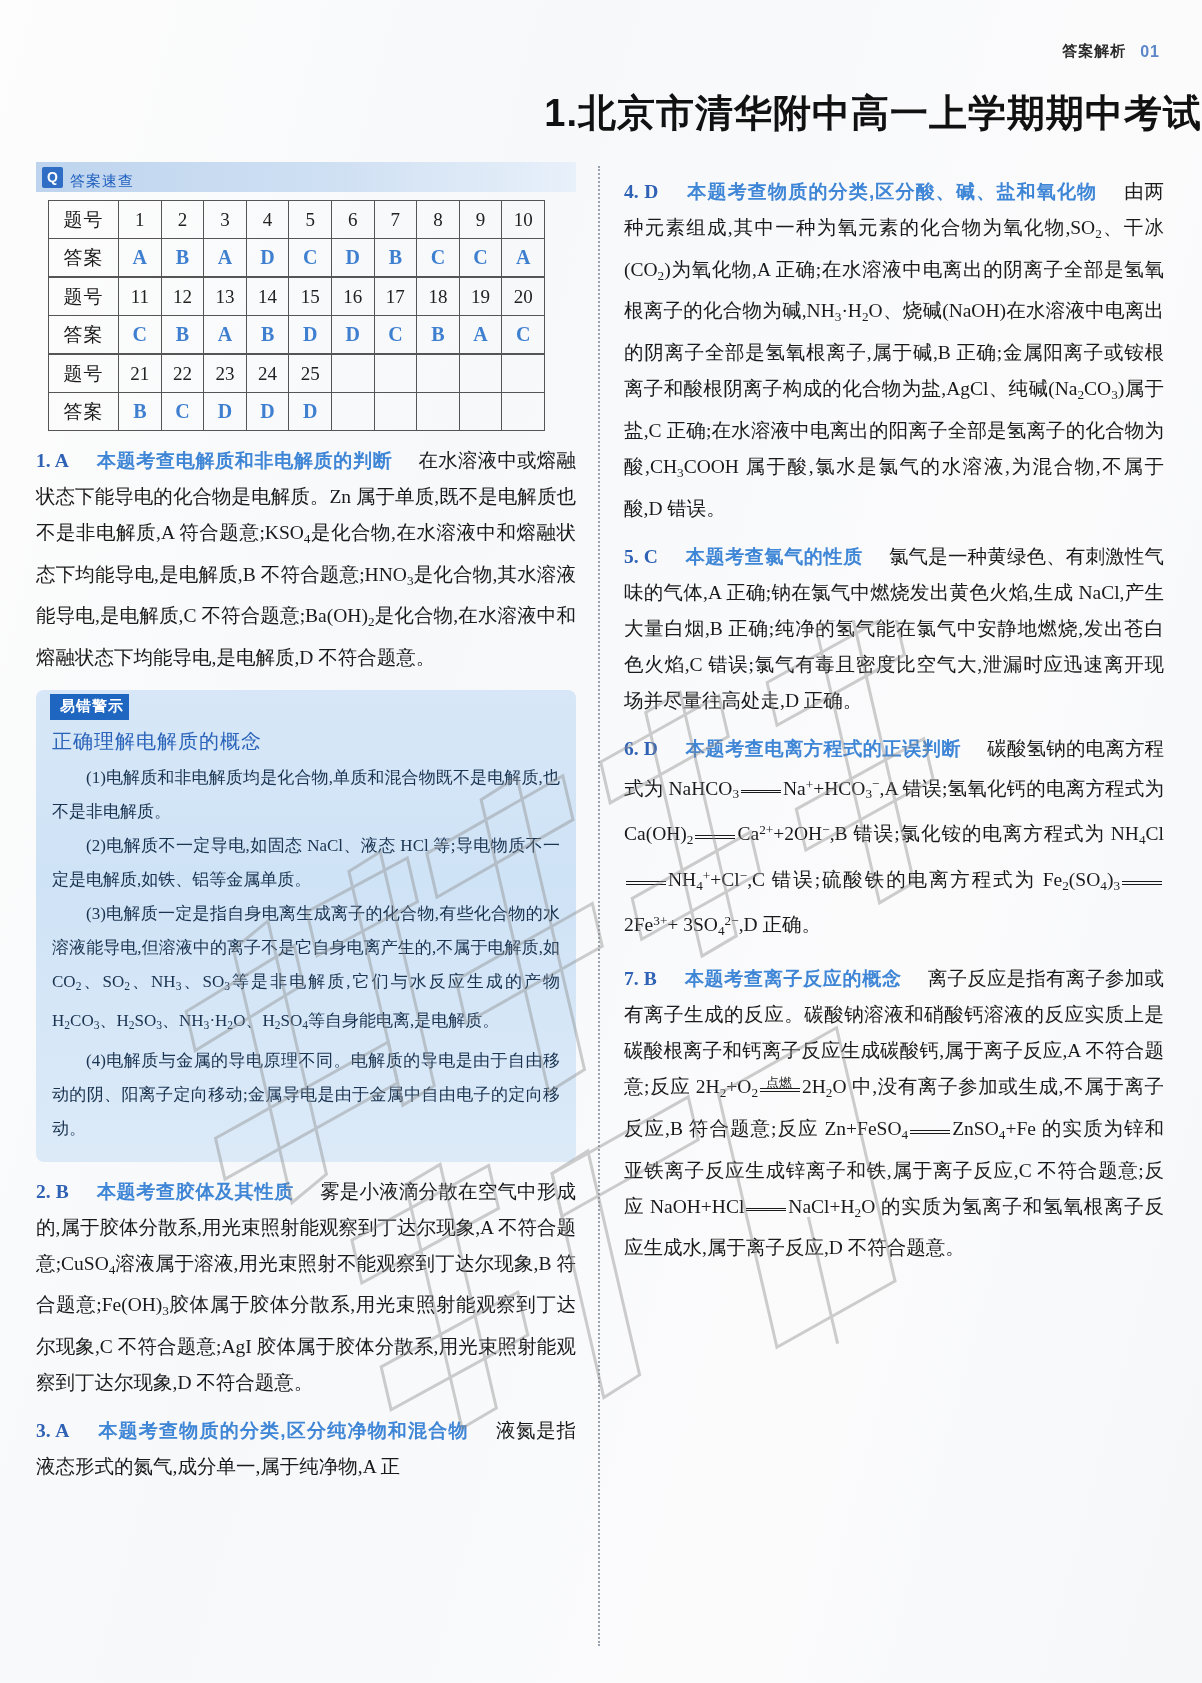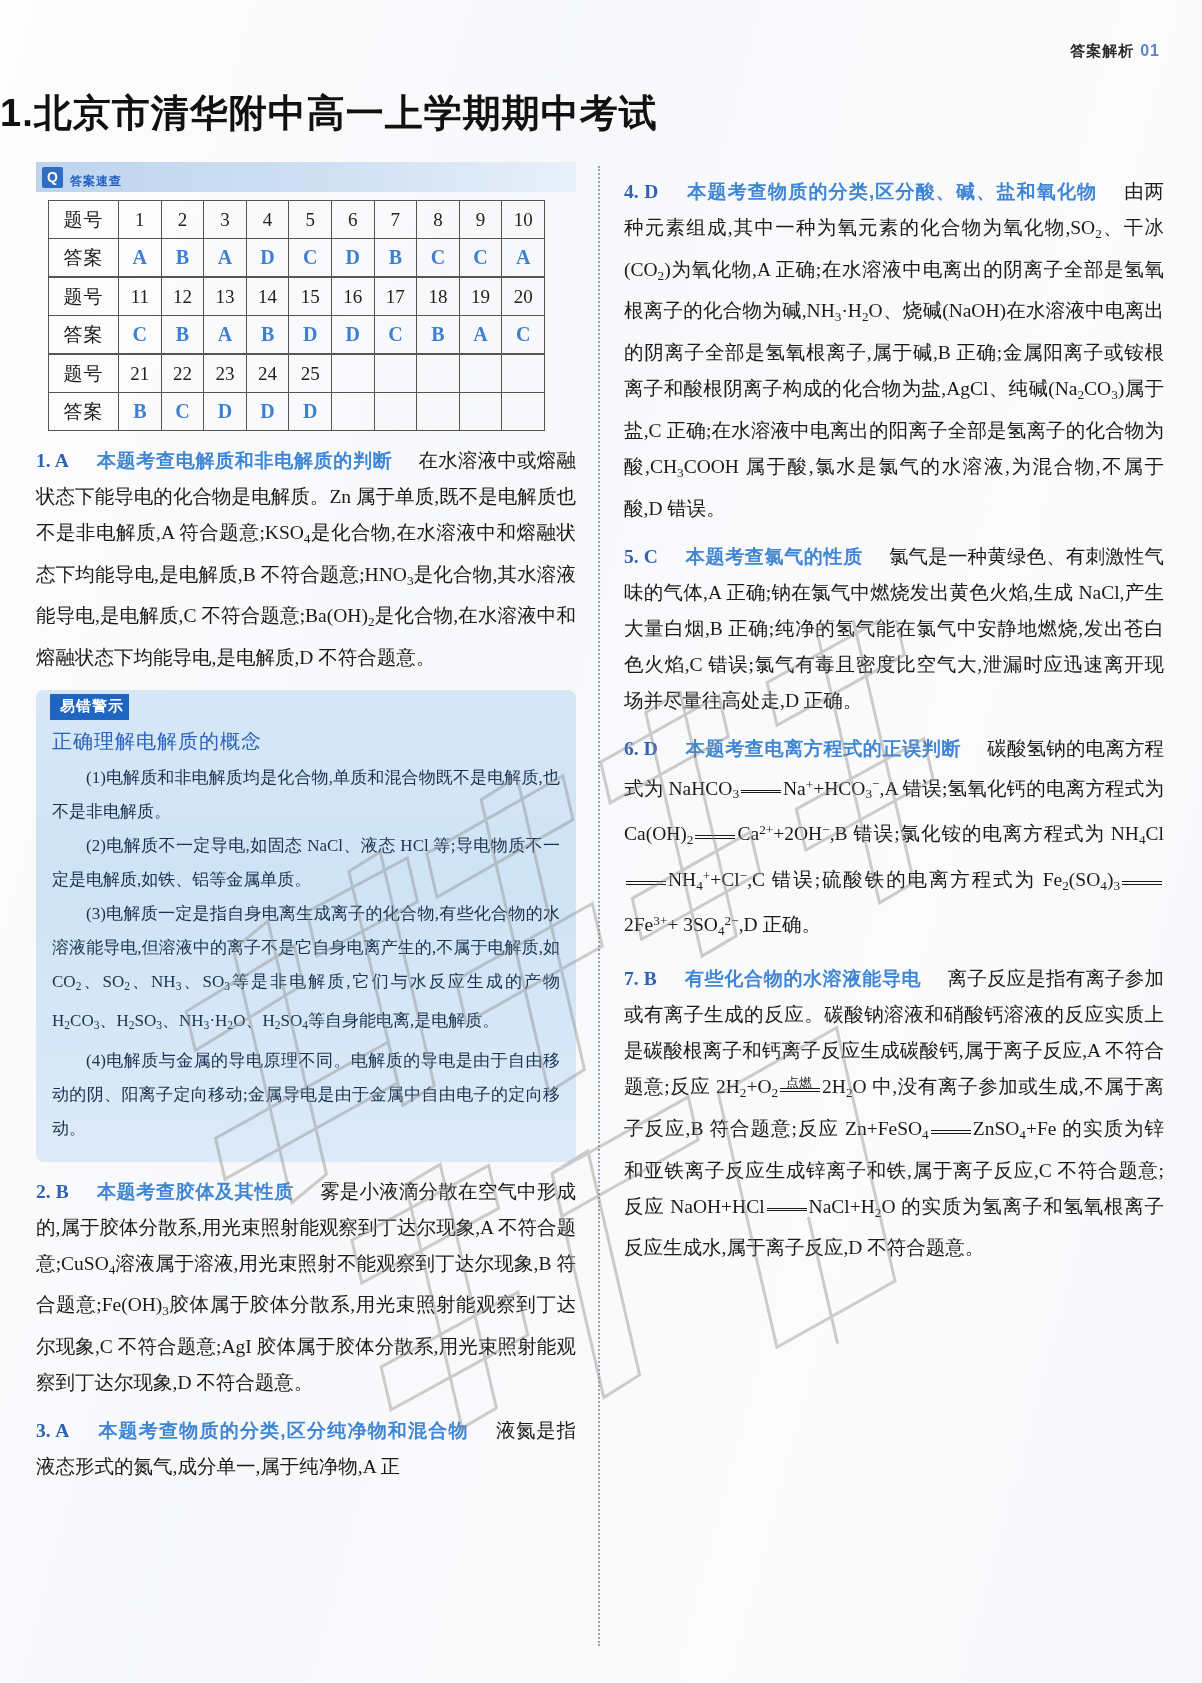--- a/index.html
+++ b/index.html
@@ -20,22 +20,22 @@
     inset: 0;
     background: linear-gradient(105deg, #fdfdfd 0%, #f7f8fa 35%, #fbfbfc 70%, #f6f7f9 100%);
   }
 
   
   .runhead {
     position: absolute;
     top: 42px;
     right: 42px;
     display: flex;
-    align-items: flex-start;
-    gap: 6px;
+    align-items: flex-end;
+    gap: 14px;
   }
   .runhead-label {
     font-family: "Liberation Sans", "DejaVu Sans", sans-serif;
     font-size: 15px;
     font-weight: 700;
     color: #2a2a2a;
     letter-spacing: 1px;
   }
   .runhead-num {
     font-family: "Liberation Sans", "DejaVu Sans", sans-serif;
@@ -44,21 +44,21 @@
     color: #5b87c9;
     letter-spacing: 1px;
   }
 
   
   .page-title {
     position: absolute;
     top: 88px;
     left: 0;
     width: 1202px;
-    text-align: left;
+    text-align: right;
     font-family: "Liberation Sans", "DejaVu Sans", sans-serif;
     font-size: 38px;
     font-weight: 700;
     color: #111;
     letter-spacing: 1px;
   }
 
   
   .columns {
     position: absolute;
@@ -98,22 +98,22 @@
     font-size: 14px;
     font-weight: 700;
     display: flex;
     align-items: center;
     justify-content: center;
     border-radius: 2px;
     margin-right: 7px;
   }
   .qc-label {
     font-family: "Liberation Sans", "DejaVu Sans", sans-serif;
-    font-size: 12px;
-    font-weight: 700;
+    font-size: 15px;
+    font-weight: 400;
     color: #1f5fbf;
     letter-spacing: 1px;
     margin-top: 8px;
   }
 
   
   table.answers {
     border-collapse: collapse;
     width: 497px;
     margin-left: 12px;
@@ -438,21 +438,21 @@
           <span class="qtopic">本题考查电离方程式的正误判断</span>
           <span class="gap"></span>
           <span class="body">碳酸氢钠的电离方程式为 NaHCO</span><span class="fm"><sub>3</sub></span><span class="arrow"></span><span class="fm">Na</span><sup>+</sup><span class="fm">+HCO</span><span class="fm"><sub>3</sub><sup>−</sup></span><span class="body">,A 错误;氢氧化钙的电离方程式为 Ca(OH)</span><span class="fm"><sub>2</sub></span><span class="arrow"></span><span class="fm">Ca</span><sup>2+</sup><span class="fm">+2OH</span><sup>−</sup><span class="body">,B 错误;氯化铵的电离方程式为 NH</span><span class="fm"><sub>4</sub></span><span class="body">Cl</span><span class="arrow"></span><span class="fm">NH</span><span class="fm"><sub>4</sub><sup>+</sup></span><span class="fm">+Cl</span><sup>−</sup><span class="body">,C 错误;硫酸铁的电离方程式为 Fe</span><span class="fm"><sub>2</sub></span><span class="body">(SO</span><span class="fm"><sub>4</sub></span><span class="body">)</span><span class="fm"><sub>3</sub></span><span class="arrow"></span><span class="fm">2Fe</span><sup>3+</sup><span class="fm">+ 3SO</span><span class="fm"><sub>4</sub><sup>2−</sup></span><span class="body">,D 正确。</span>
         </p>
       </div>
 
       <div class="expl">
         <p>
           <span class="qnum">7. B</span>
           <span class="gap"></span>
-          <span class="qtopic">有些化合物的水溶液能导电</span>
+          <span class="qtopic">本题考查离子反应的概念</span>
           <span class="gap"></span>
           <span class="body">离子反应是指有离子参加或有离子生成的反应。碳酸钠溶液和硝酸钙溶液的反应实质上是碳酸根离子和钙离子反应生成碳酸钙,属于离子反应,A 不符合题意;反应 2H</span><span class="fm"><sub>2</sub></span><span class="body">+O</span><span class="fm"><sub>2</sub></span><span class="arrow"><span class="arrow-lbl">点燃</span></span><span class="body">2H</span><span class="fm"><sub>2</sub></span><span class="body">O 中,没有离子参加或生成,不属于离子反应,B 符合题意;反应 Zn+FeSO</span><span class="fm"><sub>4</sub></span><span class="arrow"></span><span class="body">ZnSO</span><span class="fm"><sub>4</sub></span><span class="body">+Fe 的实质为锌和亚铁离子反应生成锌离子和铁,属于离子反应,C 不符合题意;反应 NaOH+HCl</span><span class="arrow"></span><span class="body">NaCl+H</span><span class="fm"><sub>2</sub></span><span class="body">O 的实质为氢离子和氢氧根离子反应生成水,属于离子反应,D 不符合题意。</span>
         </p>
       </div>
 
 
     </div>
   </div>
 
   <div class="watermark">

